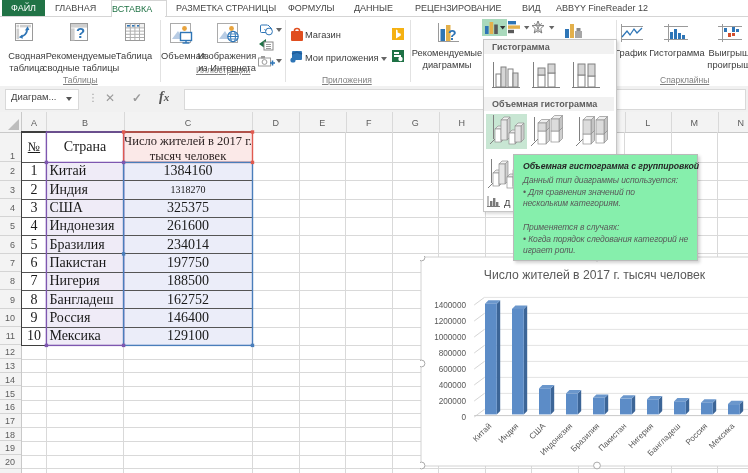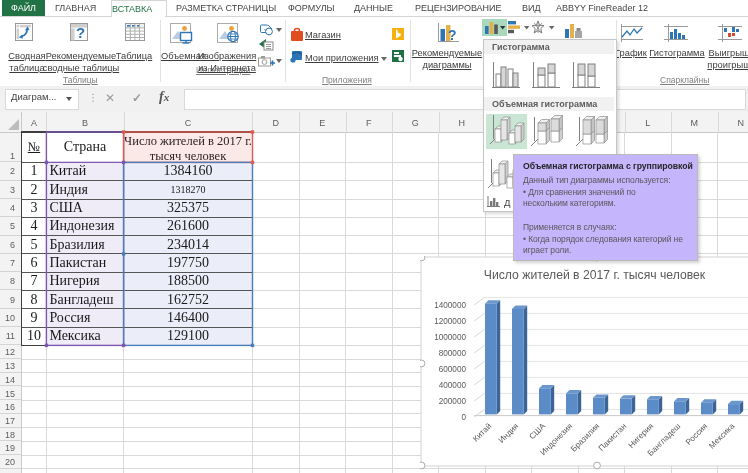--- a/index.html
+++ b/index.html
@@ -6,40 +6,40 @@
 #app{position:relative;width:748px;height:473px;background:#fff;overflow:hidden;
   font-family:"Liberation Sans",sans-serif;}
 .abs{position:absolute;}
 
 #tabs{left:0;top:0;width:748px;height:17px;background:#fff;}
 .tab{position:absolute;top:0;height:17px;line-height:17px;font-size:9px;color:#444;white-space:nowrap;}
 #tabFile{left:2px;width:43px;background:#217346;color:#fff;text-align:center;}
 #tabIns{border:1px solid #d5d5d5;border-bottom:none;background:#fff;color:#217346;text-align:left;}
 
 #ribbon{left:0;top:17px;width:748px;height:69px;background:#fff;border-bottom:1px solid #d8d8d8;}
-.rlabel{position:absolute;font-size:9.3px;color:#3c3c3c;text-align:center;line-height:11.5px;text-decoration:underline;}
+.rlabel{position:absolute;font-size:9.3px;color:#3c3c3c;text-align:center;line-height:11.5px;}
 .glabel{position:absolute;font-size:8.5px;color:#7f7f7f;white-space:nowrap;text-decoration:underline;}
 .gsep{position:absolute;width:1px;background:#e2e2e2;top:3px;height:62px;}
 .dar{position:absolute;width:0;height:0;border-left:3px solid transparent;border-right:3px solid transparent;border-top:4px solid #666;}
 
 #fbar{left:0;top:86px;width:748px;height:26px;background:#f1f1f1;border-bottom:1px solid #d8d8d8;}
 .fbox{position:absolute;background:#fff;border:1px solid #d9d9d9;}
 
 #sheet{left:0;top:112px;width:748px;height:361px;background:#fff;}
 #colhdr{position:absolute;left:21px;top:0;width:727px;height:20px;background:#f3f3f3;border-bottom:1px solid #c9c9c9;}
 #rowhdr{position:absolute;left:0;top:20px;width:21px;height:341px;background:#f3f3f3;border-right:1px solid #c9c9c9;}
 #corner{position:absolute;left:0;top:0;width:21px;height:20px;background:#f3f3f3;border-right:1px solid #c9c9c9;border-bottom:1px solid #c9c9c9;}
 .ch{position:absolute;top:0;height:20px;font-size:9px;color:#5c5c5c;text-align:center;line-height:22px;border-right:1px solid #d9d9d9;}
 .rh{position:absolute;left:0;width:21px;box-sizing:border-box;font-size:9px;color:#5c5c5c;text-align:right;border-bottom:1px solid #d4d4d4;padding-right:6px;}
 
 .cell{position:absolute;font-family:"Liberation Serif",serif;color:#1a1a1a;overflow:hidden;white-space:nowrap;}
 
 #dd{left:483px;top:39px;width:132px;height:171px;background:#fff;border:1px solid #c6c6c6;box-shadow:2px 2px 3px rgba(0,0,0,0.15);}
 .ddhdr{position:absolute;left:0px;width:130px;height:14px;background:#f1f1f1;color:#5d5d5d;font-size:9px;font-weight:bold;line-height:14px;padding-left:8px;box-sizing:border-box;}
-#tip{left:513px;top:154px;width:183px;height:105px;background:#c4b5fd;border:1px solid #bababa;box-shadow:2px 2px 3px rgba(0,0,0,0.18);}
+#tip{left:513px;top:154px;width:183px;height:105px;background:#86efac;border:1px solid #bababa;box-shadow:2px 2px 3px rgba(0,0,0,0.18);font-style:italic;}
 </style>
 </head>
 <body>
 <div id="app">
 
 <div id="tabs" class="abs">
   <div class="tab" id="tabFile">ФАЙЛ</div>
   <div class="tab" style="left:55px;">ГЛАВНАЯ</div>
   <div class="tab" id="tabIns" style="left:111px;width:54px;">ВСТАВКА</div>
   <div class="tab" style="left:176px;">РАЗМЕТКА СТРАНИЦЫ</div>

